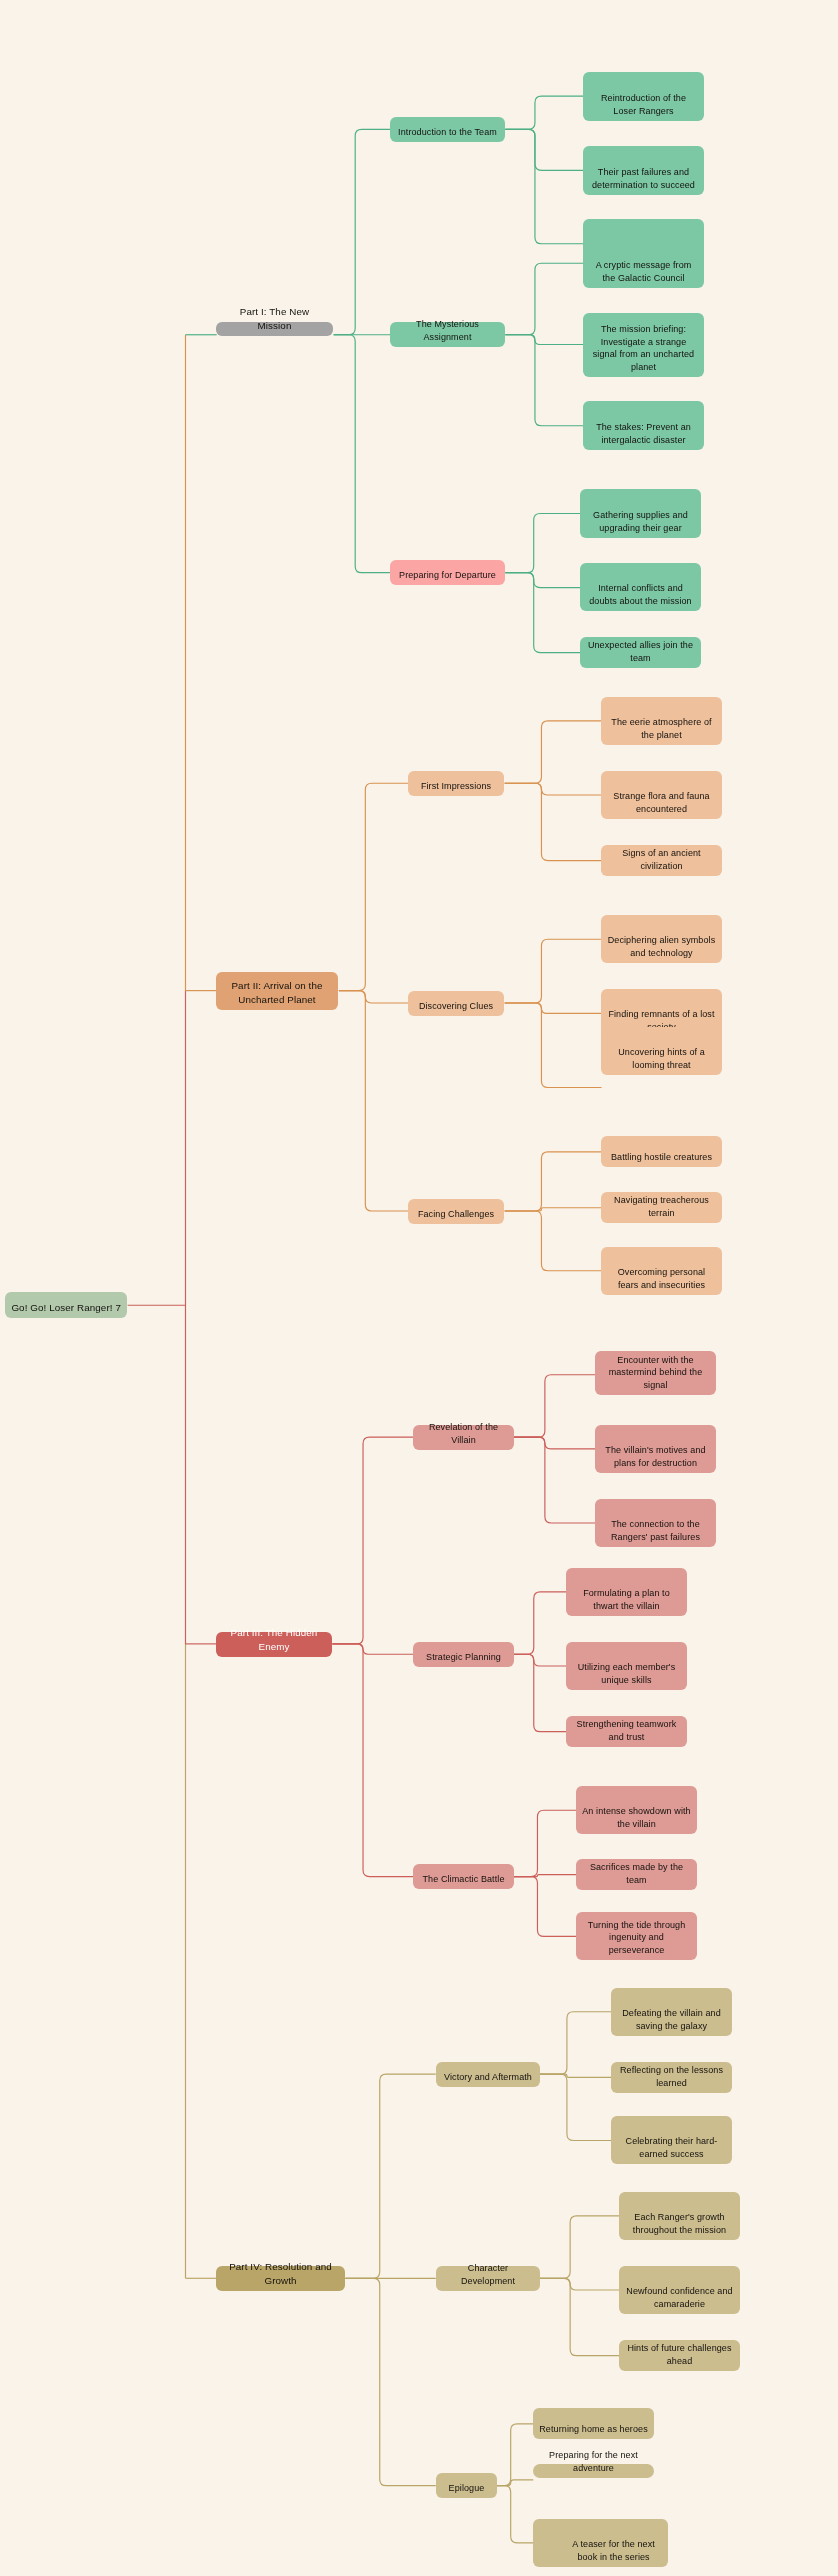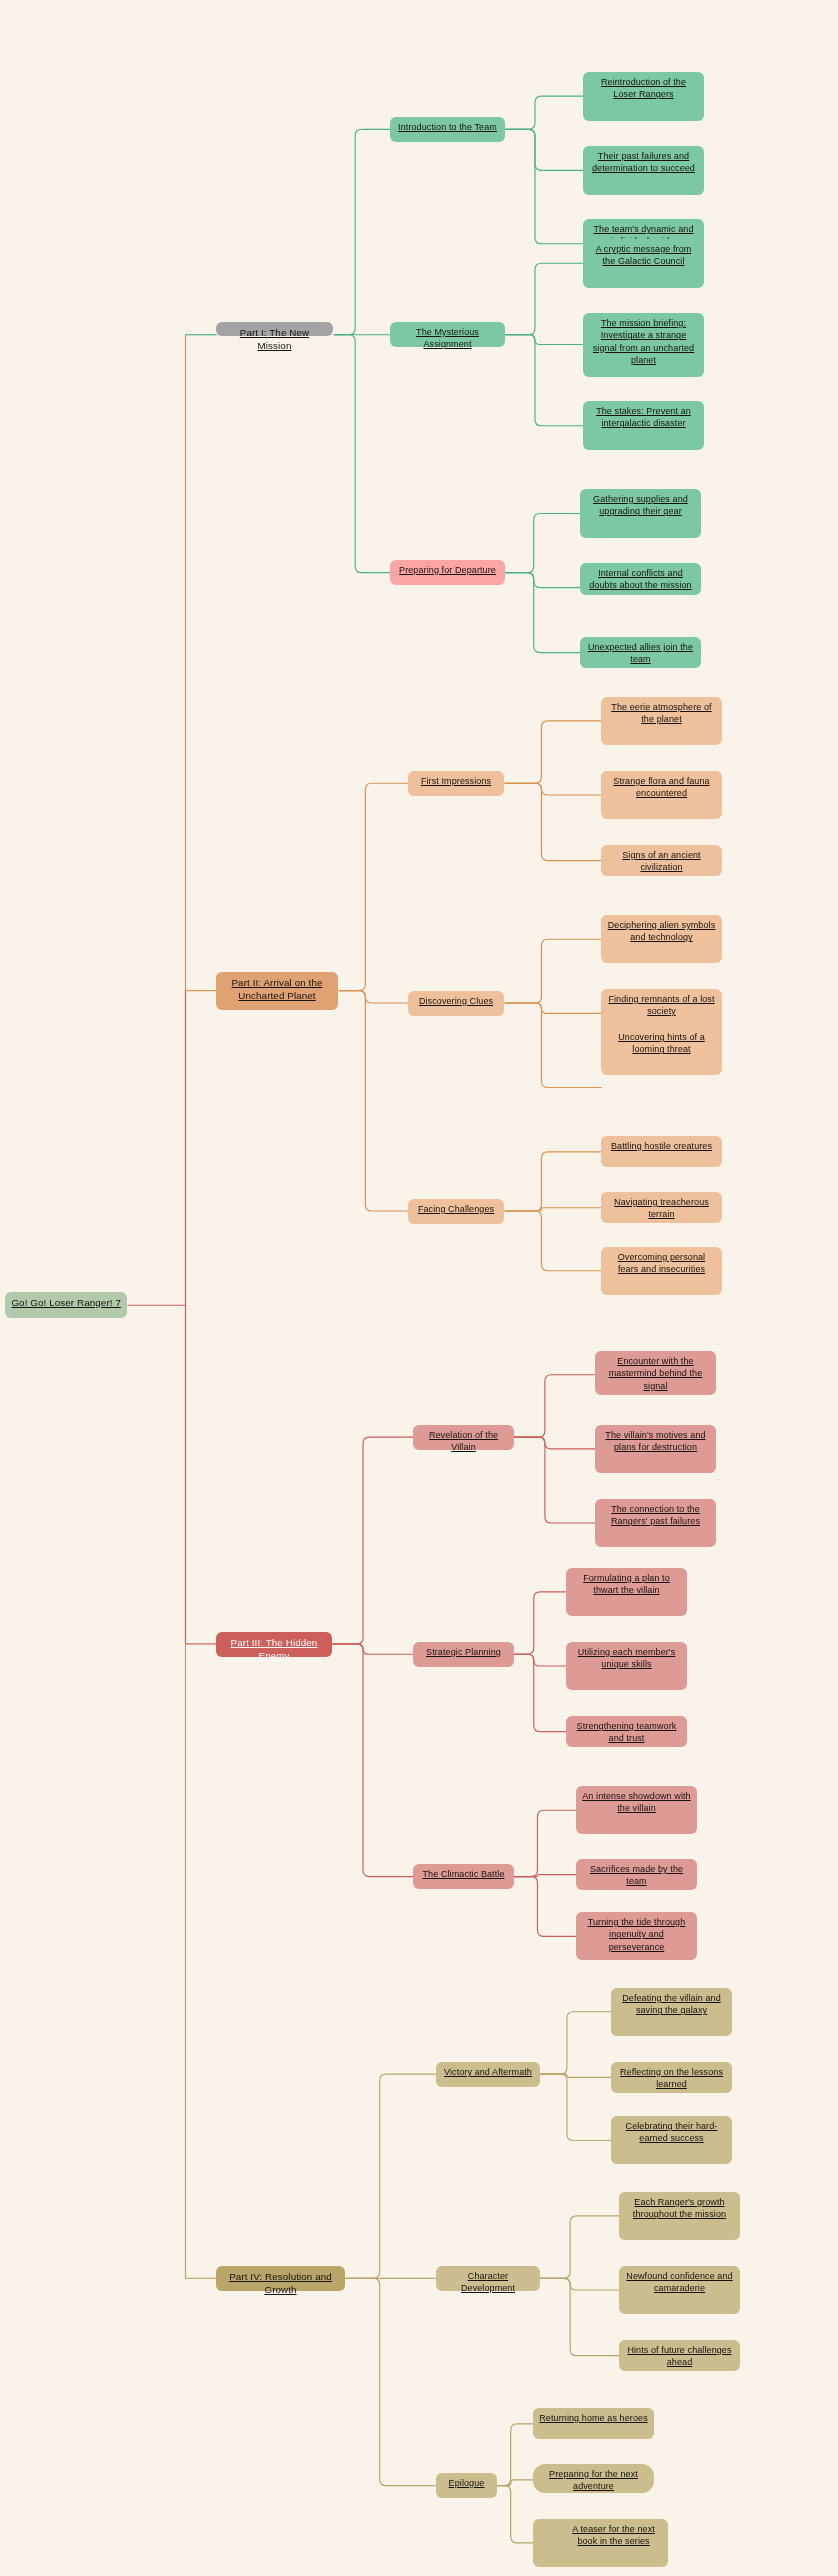--- a/index.html
+++ b/index.html
@@ -9,29 +9,28 @@
     font-family:"Liberation Sans", sans-serif;
     position:relative;
     overflow:hidden;
   }
   #canvas{position:absolute;inset:0;width:839px;height:2576px;}
   #links{position:absolute;left:0;top:0;width:839px;height:2576px;pointer-events:none;}
   .node{
     position:absolute;
     box-sizing:border-box;
     display:flex;
-    align-items:flex-start;
+    align-items:flex-end;
     justify-content:center;
     text-align:center;
     border-radius:5.9px;
     color:#14110e;
     line-height:1.38;
     padding:3.9px 5.9px;
     letter-spacing:0.1px;
-    text-decoration:underline;
   }
   .root{font-size:9.8px;}
   .lvl1{font-size:9.8px;}
   .lvl2{font-size:9px;}
   .lvl3{font-size:9px;}
 </style>
 </head>
 <body>
 
 <div id="canvas">
@@ -123,21 +122,21 @@
     </div>
     <div class="node lvl3" style="left: 583px; top: 401px; width: 121px; height: 49px; background: rgb(124, 200, 165); color: rgb(20, 17, 14);">
       <span>The stakes: Prevent an intergalactic disaster</span>
     </div>
     <div class="node lvl2" style="left: 390px; top: 560px; width: 115px; height: 25px; background: #fca5a5; color: rgb(20, 17, 14);">
       <span>Preparing for Departure</span>
     </div>
     <div class="node lvl3" style="left: 580px; top: 489px; width: 121px; height: 49px; background: rgb(124, 200, 165); color: rgb(20, 17, 14);">
       <span>Gathering supplies and upgrading their gear</span>
     </div>
-    <div class="node lvl3" style="left: 580px; top: 563px; width: 121px; height: 32px; background: rgb(124, 200, 165); color: rgb(20, 17, 14);">
+    <div class="node lvl3" style="left: 580px; top: 563px; width: 121px; height: 48px; background: rgb(124, 200, 165); color: rgb(20, 17, 14);">
       <span>Internal conflicts and doubts about the mission</span>
     </div>
     <div class="node lvl3" style="left: 580px; top: 637px; width: 121px; height: 31px; background: rgb(124, 200, 165); color: rgb(20, 17, 14);">
       <span>Unexpected allies join the team</span>
     </div>
     <div class="node lvl1" style="left: 216px; top: 972px; width: 122px; height: 38px; background: rgb(224, 162, 114); color: rgb(20, 17, 14);">
       <span>Part II: Arrival on the Uncharted Planet</span>
     </div>
     <div class="node lvl2" style="left: 408px; top: 771px; width: 96px; height: 25px; background: rgb(238, 192, 155); color: rgb(20, 17, 14);">
       <span>First Impressions</span>
@@ -240,20 +239,20 @@
     </div>
     <div class="node lvl3" style="left: 619px; top: 2340px; width: 121px; height: 31px; background: rgb(203, 189, 142); color: rgb(20, 17, 14);">
       <span>Hints of future challenges ahead</span>
     </div>
     <div class="node lvl2" style="left: 436px; top: 2473px; width: 61px; height: 25px; background: rgb(203, 189, 142); color: rgb(20, 17, 14);">
       <span>Epilogue</span>
     </div>
     <div class="node lvl3" style="left: 533px; top: 2408px; width: 121px; height: 31px; background: rgb(203, 189, 142); color: rgb(20, 17, 14);">
       <span>Returning home as heroes</span>
     </div>
-    <div class="node lvl3" style="left: 533px; top: 2464px; width: 121px; height: 29px; background: rgb(203, 189, 142); color: rgb(20, 17, 14); border-radius: 12px;">
+    <div class="node lvl3" style="left: 533px; top: 2464px; width: 121px; height: 14px; background: rgb(203, 189, 142); color: rgb(20, 17, 14); border-radius: 12px;">
       <span>Preparing for the next adventure</span>
     </div>
     <div class="node lvl3" style="left: 533px; top: 2519px; width: 135px; height: 48px; background: rgb(203, 189, 142); color: rgb(20, 17, 14); padding-left: 32px;">
       <span>A teaser for the next book in the series</span>
     </div>
   </div>
 
 
 </body></html>

